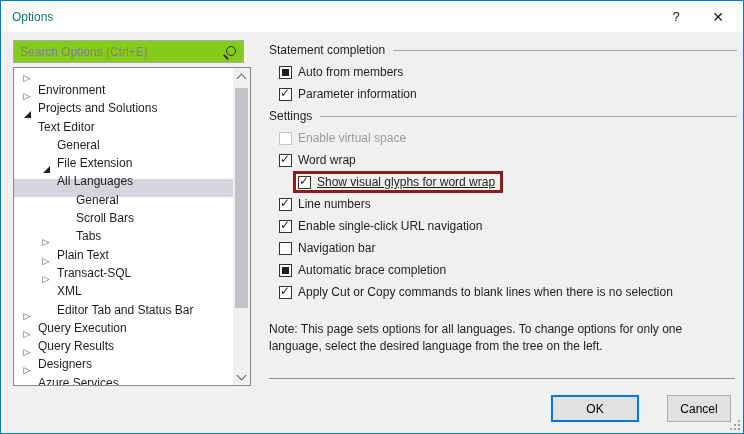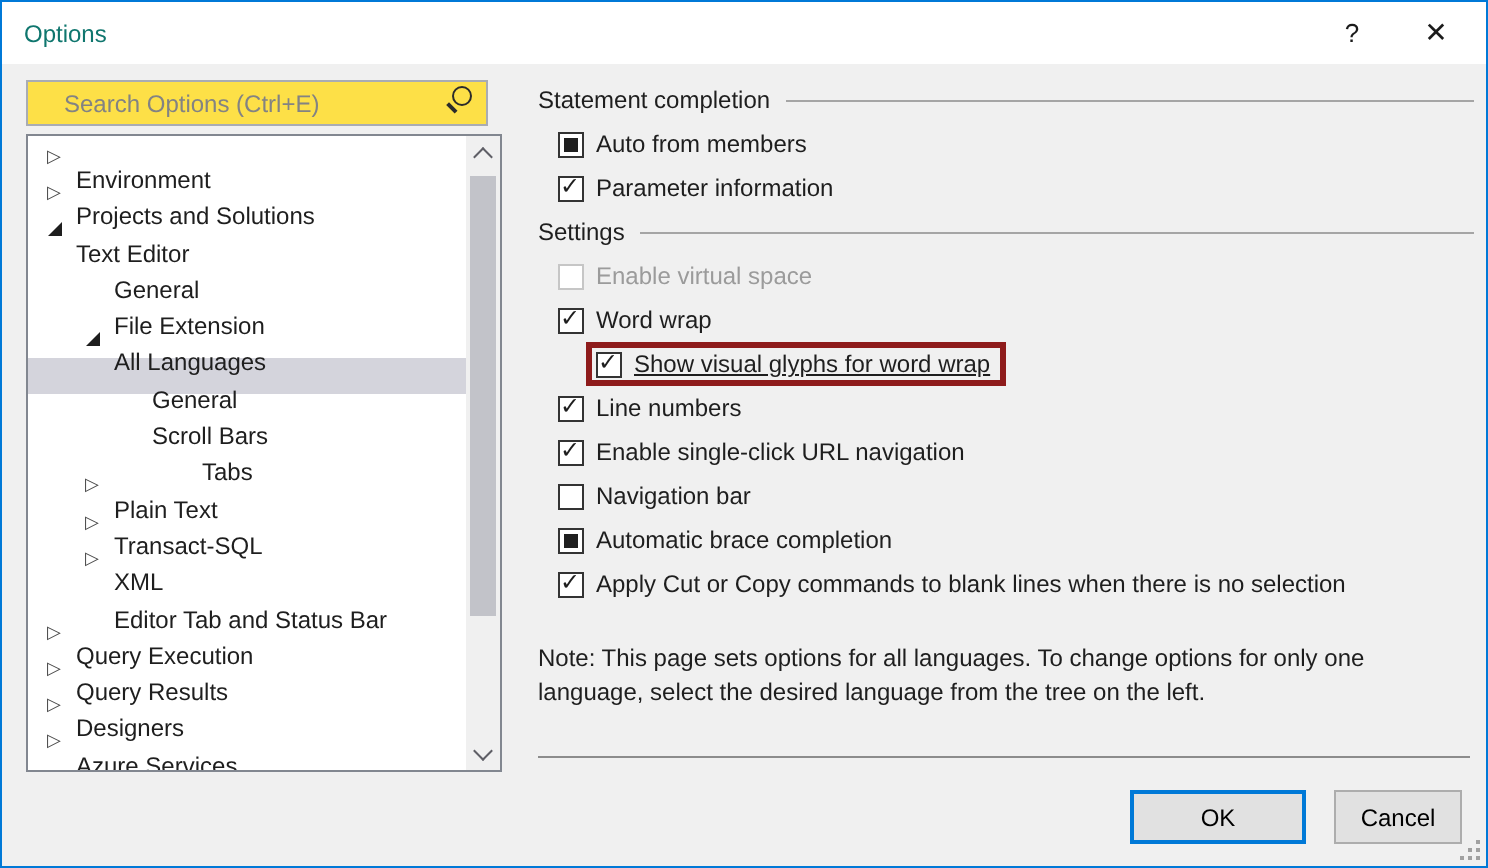--- a/index.html
+++ b/index.html
@@ -8,21 +8,21 @@
     position:relative;width:744px;height:434px;background:#f0f0f0;
     border:1px solid #0079d7;overflow:hidden;
     font-family:"Liberation Sans","DejaVu Sans",sans-serif;font-size:12px;color:#1e1e1e;
   }
   
   .titlebar{position:absolute;left:0;top:0;right:0;height:31px;background:#ffffff;display:flex;align-items:center;}
   .titlebar .title{padding-left:11px;flex:1;color:#0f766e;}
   .cap-btn{width:42px;height:31px;display:flex;align-items:center;justify-content:center;color:#1b1b1b;font-size:13px;cursor:default;}
   .cap-btn.close{margin-right:4px;font-size:14px;}
   
-  .search{position:absolute;left:12px;top:39px;width:231px;height:23px;background:#fde047;border:1px solid #a9acb3;display:flex;padding-left:12px;}
+  .search{position:absolute;left:12px;top:39px;width:231px;height:23px;background:#84cc16;border:1px solid #a9acb3;display:flex;align-items:center;}
   .search input{flex:1;border:0;outline:none;padding:0 4px 0 6px;font:inherit;color:#1e1e1e;background:transparent;}
   .search input::placeholder{color:#838383;}
   .mag{position:relative;width:16px;height:16px;margin-right:5px;flex:none;}
   .mag::before{content:"";position:absolute;right:2px;top:2px;width:8px;height:8px;border:1.6px solid #2b2b2b;border-radius:50%;}
   .mag::after{content:"";position:absolute;left:1px;bottom:2px;width:6px;height:1.8px;background:#2b2b2b;transform:rotate(45deg);}
   
   .tree{position:absolute;left:12px;top:66px;width:238px;height:319px;background:#fff;border:1px solid #828790;overflow:hidden;}
   .tree-rows{position:absolute;left:0;top:1px;right:17px;bottom:0;overflow:hidden;}
   .trow{display:flex;align-items:center;height:18.3px;line-height:18.3px;white-space:nowrap;cursor:default;}
   .trow.selected{background:#d4d4dc;}
@@ -48,21 +48,21 @@
   .cb{width:13px;height:13px;background:#fff;border:1px solid #333;position:relative;flex:none;}
   .cb.checked::after{content:"\2713";position:absolute;left:0px;top:-2px;font-size:12px;font-weight:bold;color:#1e1e1e;line-height:13px;}
   .cb.indet::after{content:"";position:absolute;left:2px;top:2px;right:2px;bottom:2px;background:#1f1f1f;}
   .cb.disabled{border-color:#c6c6c6;}
   .clabel{padding-left:6px;white-space:nowrap;}
   .row.disabled .clabel{color:#9b9b9b;}
   .note{margin-top:18px;max-width:458px;line-height:17px;color:#1e1e1e;}
   
   .footer-sep{position:absolute;left:268px;right:8px;top:377px;height:1px;background:#8c8c8c;}
   .btn{position:absolute;top:394px;height:27px;background:#e1e1e1;display:flex;align-items:center;justify-content:center;font:inherit;color:#000;cursor:default;}
-  .btn.ok{left:564px;width:88px;border:2px solid #0078d7;}
+  .btn.ok{left:550px;width:88px;border:2px solid #0078d7;}
   .btn.cancel{left:666px;width:64px;border:1px solid #adadad;}
   .grip{position:absolute;right:3px;bottom:3px;width:10px;height:10px;}
   .grip::before{content:"";position:absolute;width:2px;height:2px;background:#a0a0a0;right:0;bottom:0;
     box-shadow:-4px 0 #a0a0a0,-8px 0 #a0a0a0,0 -4px #a0a0a0,-4px -4px #a0a0a0,0 -8px #a0a0a0;}
 </style>
 </head>
 <body>
 
 <div class="dialog" style="border-color: rgb(0, 121, 215);">
 
@@ -116,21 +116,21 @@
           <span class="tlabel">All Languages</span>
         </div>
         <div class="trow selected" style="padding-left: 44px;">
           <span class="arrow"></span>
           <span class="tlabel">General</span>
         </div>
         <div class="trow" style="padding-left: 44px;">
           <span class="arrow"></span>
           <span class="tlabel">Scroll Bars</span>
         </div>
-        <div class="trow" style="padding-left: 69px;">
+        <div class="trow" style="padding-left: 44px;">
           <span class="arrow"></span>
           <span class="tlabel">Tabs</span>
         </div>
         <div class="trow" style="padding-left: 25px;">
           <span class="arrow">
             <span class="col">▷</span>
           </span>
           <span class="tlabel">Plain Text</span>
         </div>
         <div class="trow" style="padding-left: 25px;">

